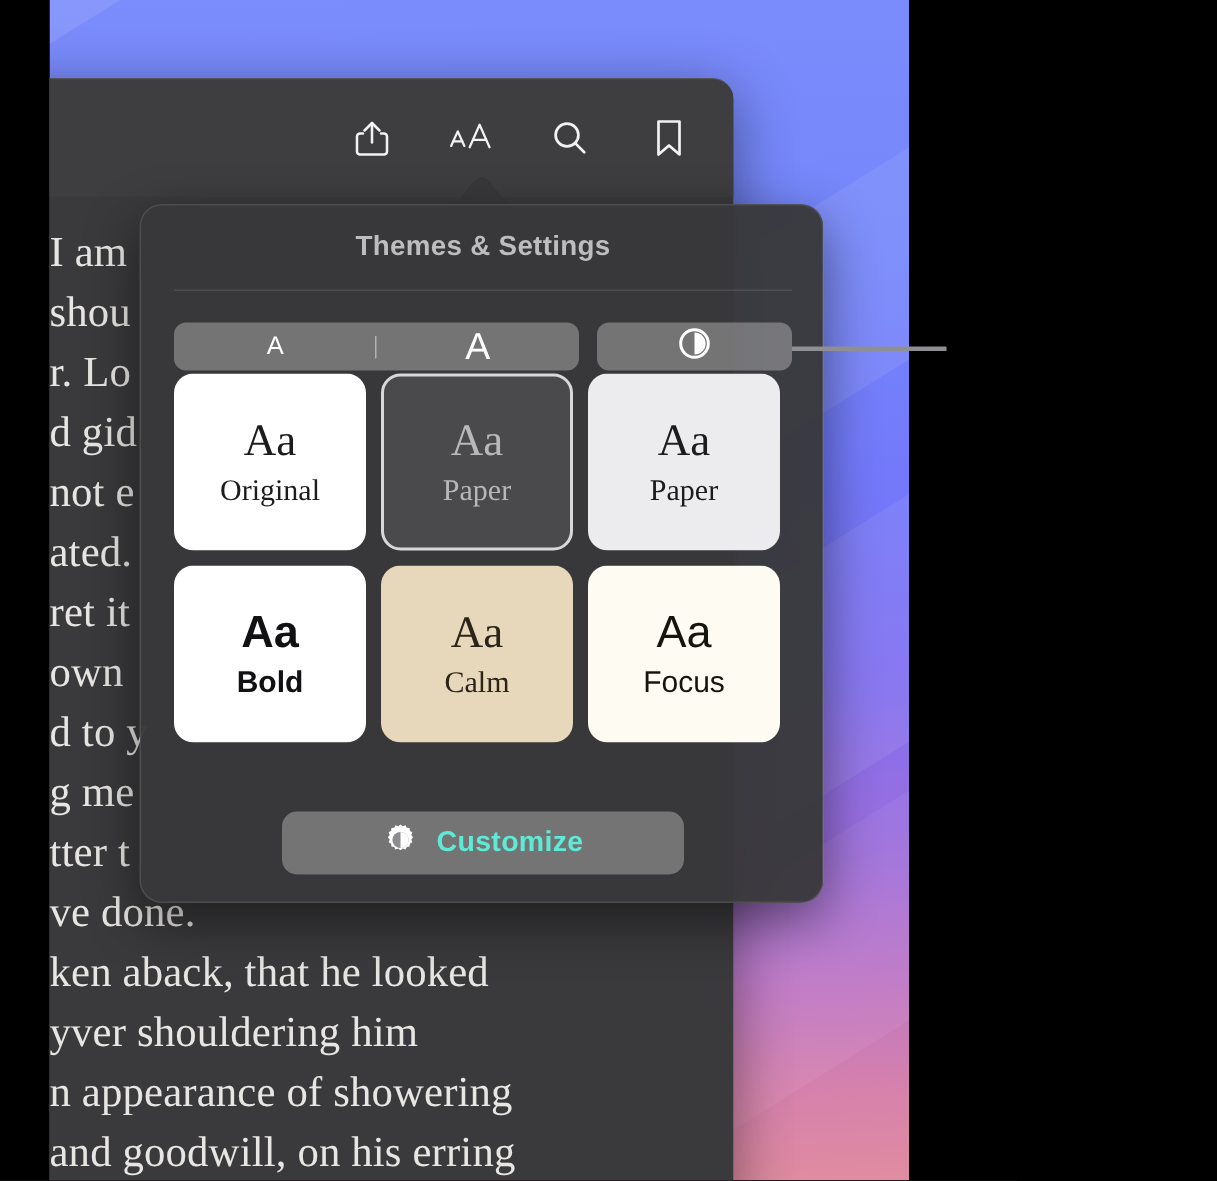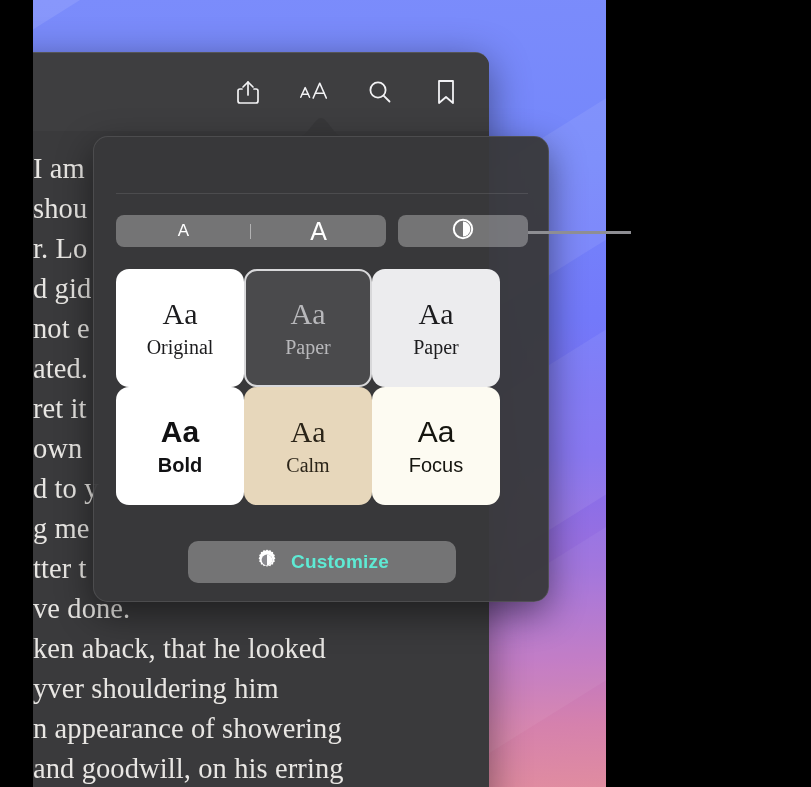--- a/index.html
+++ b/index.html
@@ -192,25 +192,26 @@
     display: flex;
     align-items: center;
     justify-content: center;
     cursor: pointer;
   }
 
   
   #theme-grid {
     position: absolute;
     left: 22px;
-    top: 132px;
+    top: 112px;
     width: 412px;
     display: grid;
     grid-template-columns: repeat(3, 128px);
     grid-template-rows: repeat(2, 118px);
+    gap: 10px;
   }
   .theme-card {
     border-radius: 13px;
     display: flex;
     flex-direction: column;
     align-items: center;
     justify-content: center;
     box-sizing: border-box;
     border: 2px solid transparent;
     cursor: pointer;
@@ -330,20 +331,21 @@
   </div>
 
   <div id="popover-arrow">
     <svg width="46" height="20" viewBox="0 0 46 20">
       <path d="M0 20 C10 20 16 1 23 1 C30 1 36 20 46 20 Z" fill="rgba(56,56,58,0.96)"></path>
     </svg>
   </div>
 
   <div id="popover">
 
+    <div id="popover-title">Themes &amp; Settings</div>
     <div id="popover-divider"></div>
 
     <div id="controls-row">
 
       <div id="font-size-seg">
         <div class="seg-half small">A</div>
         <div id="seg-divider"></div>
         <div class="seg-half large">A</div>
       </div>
 

